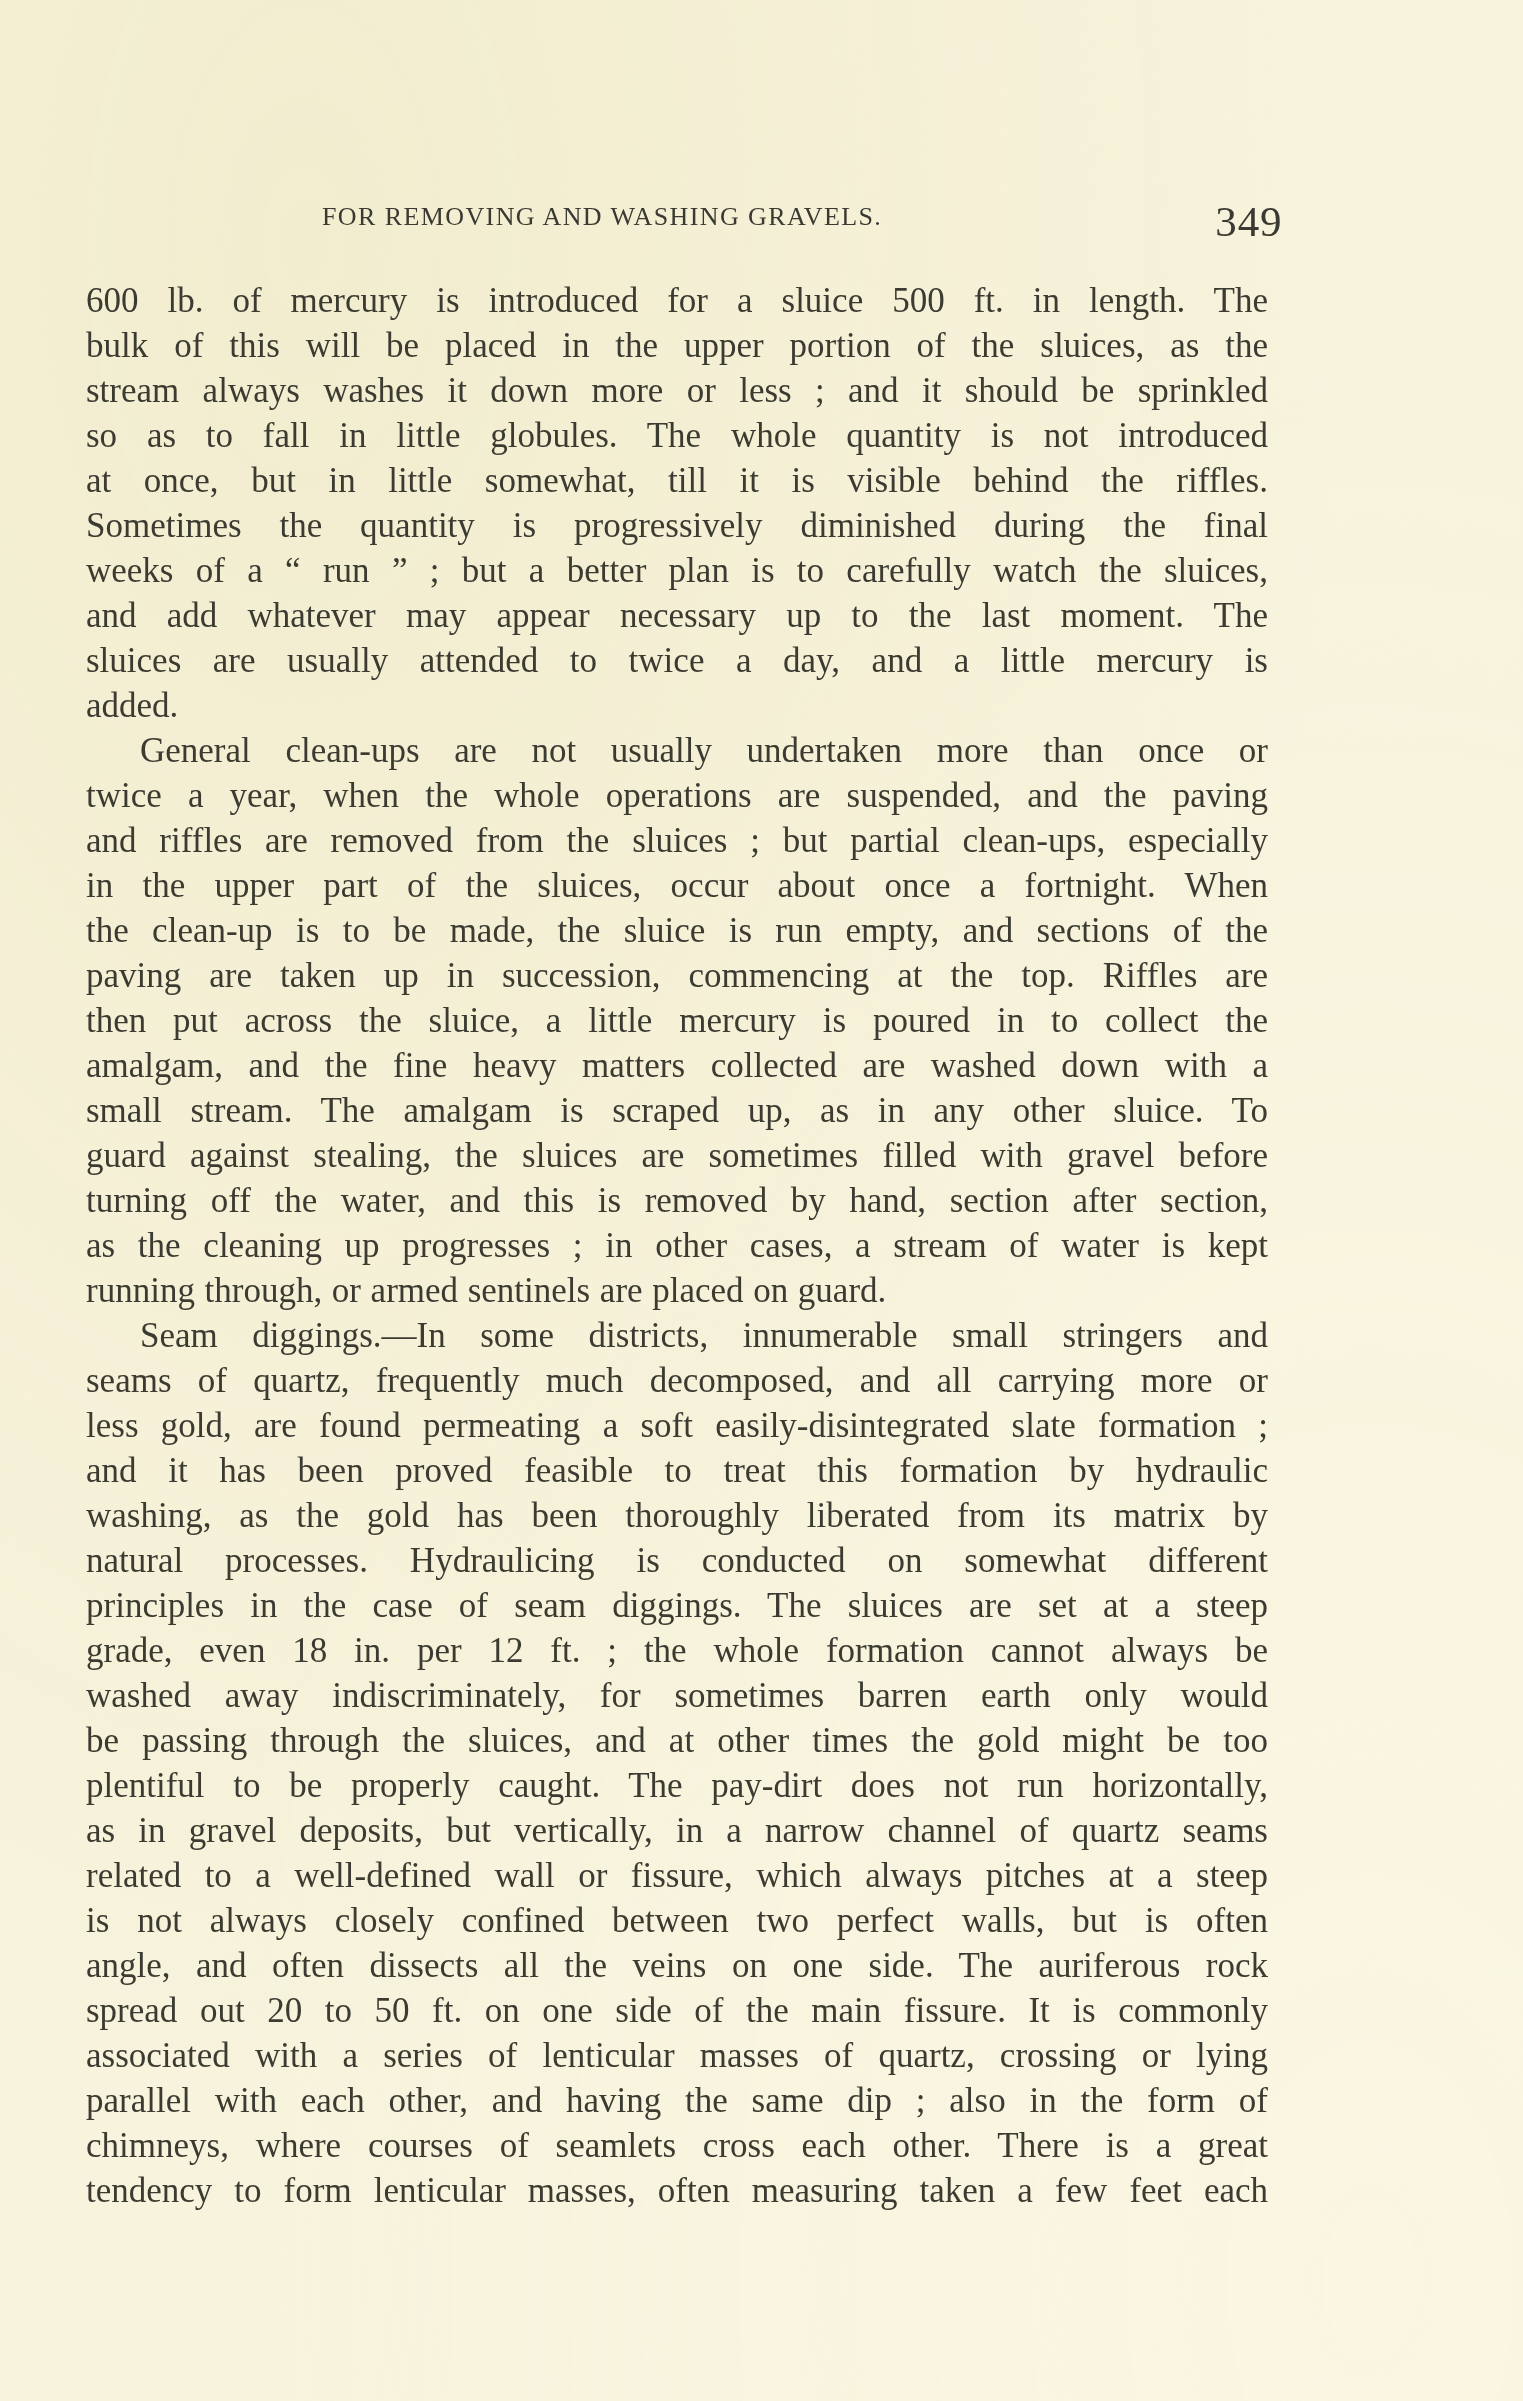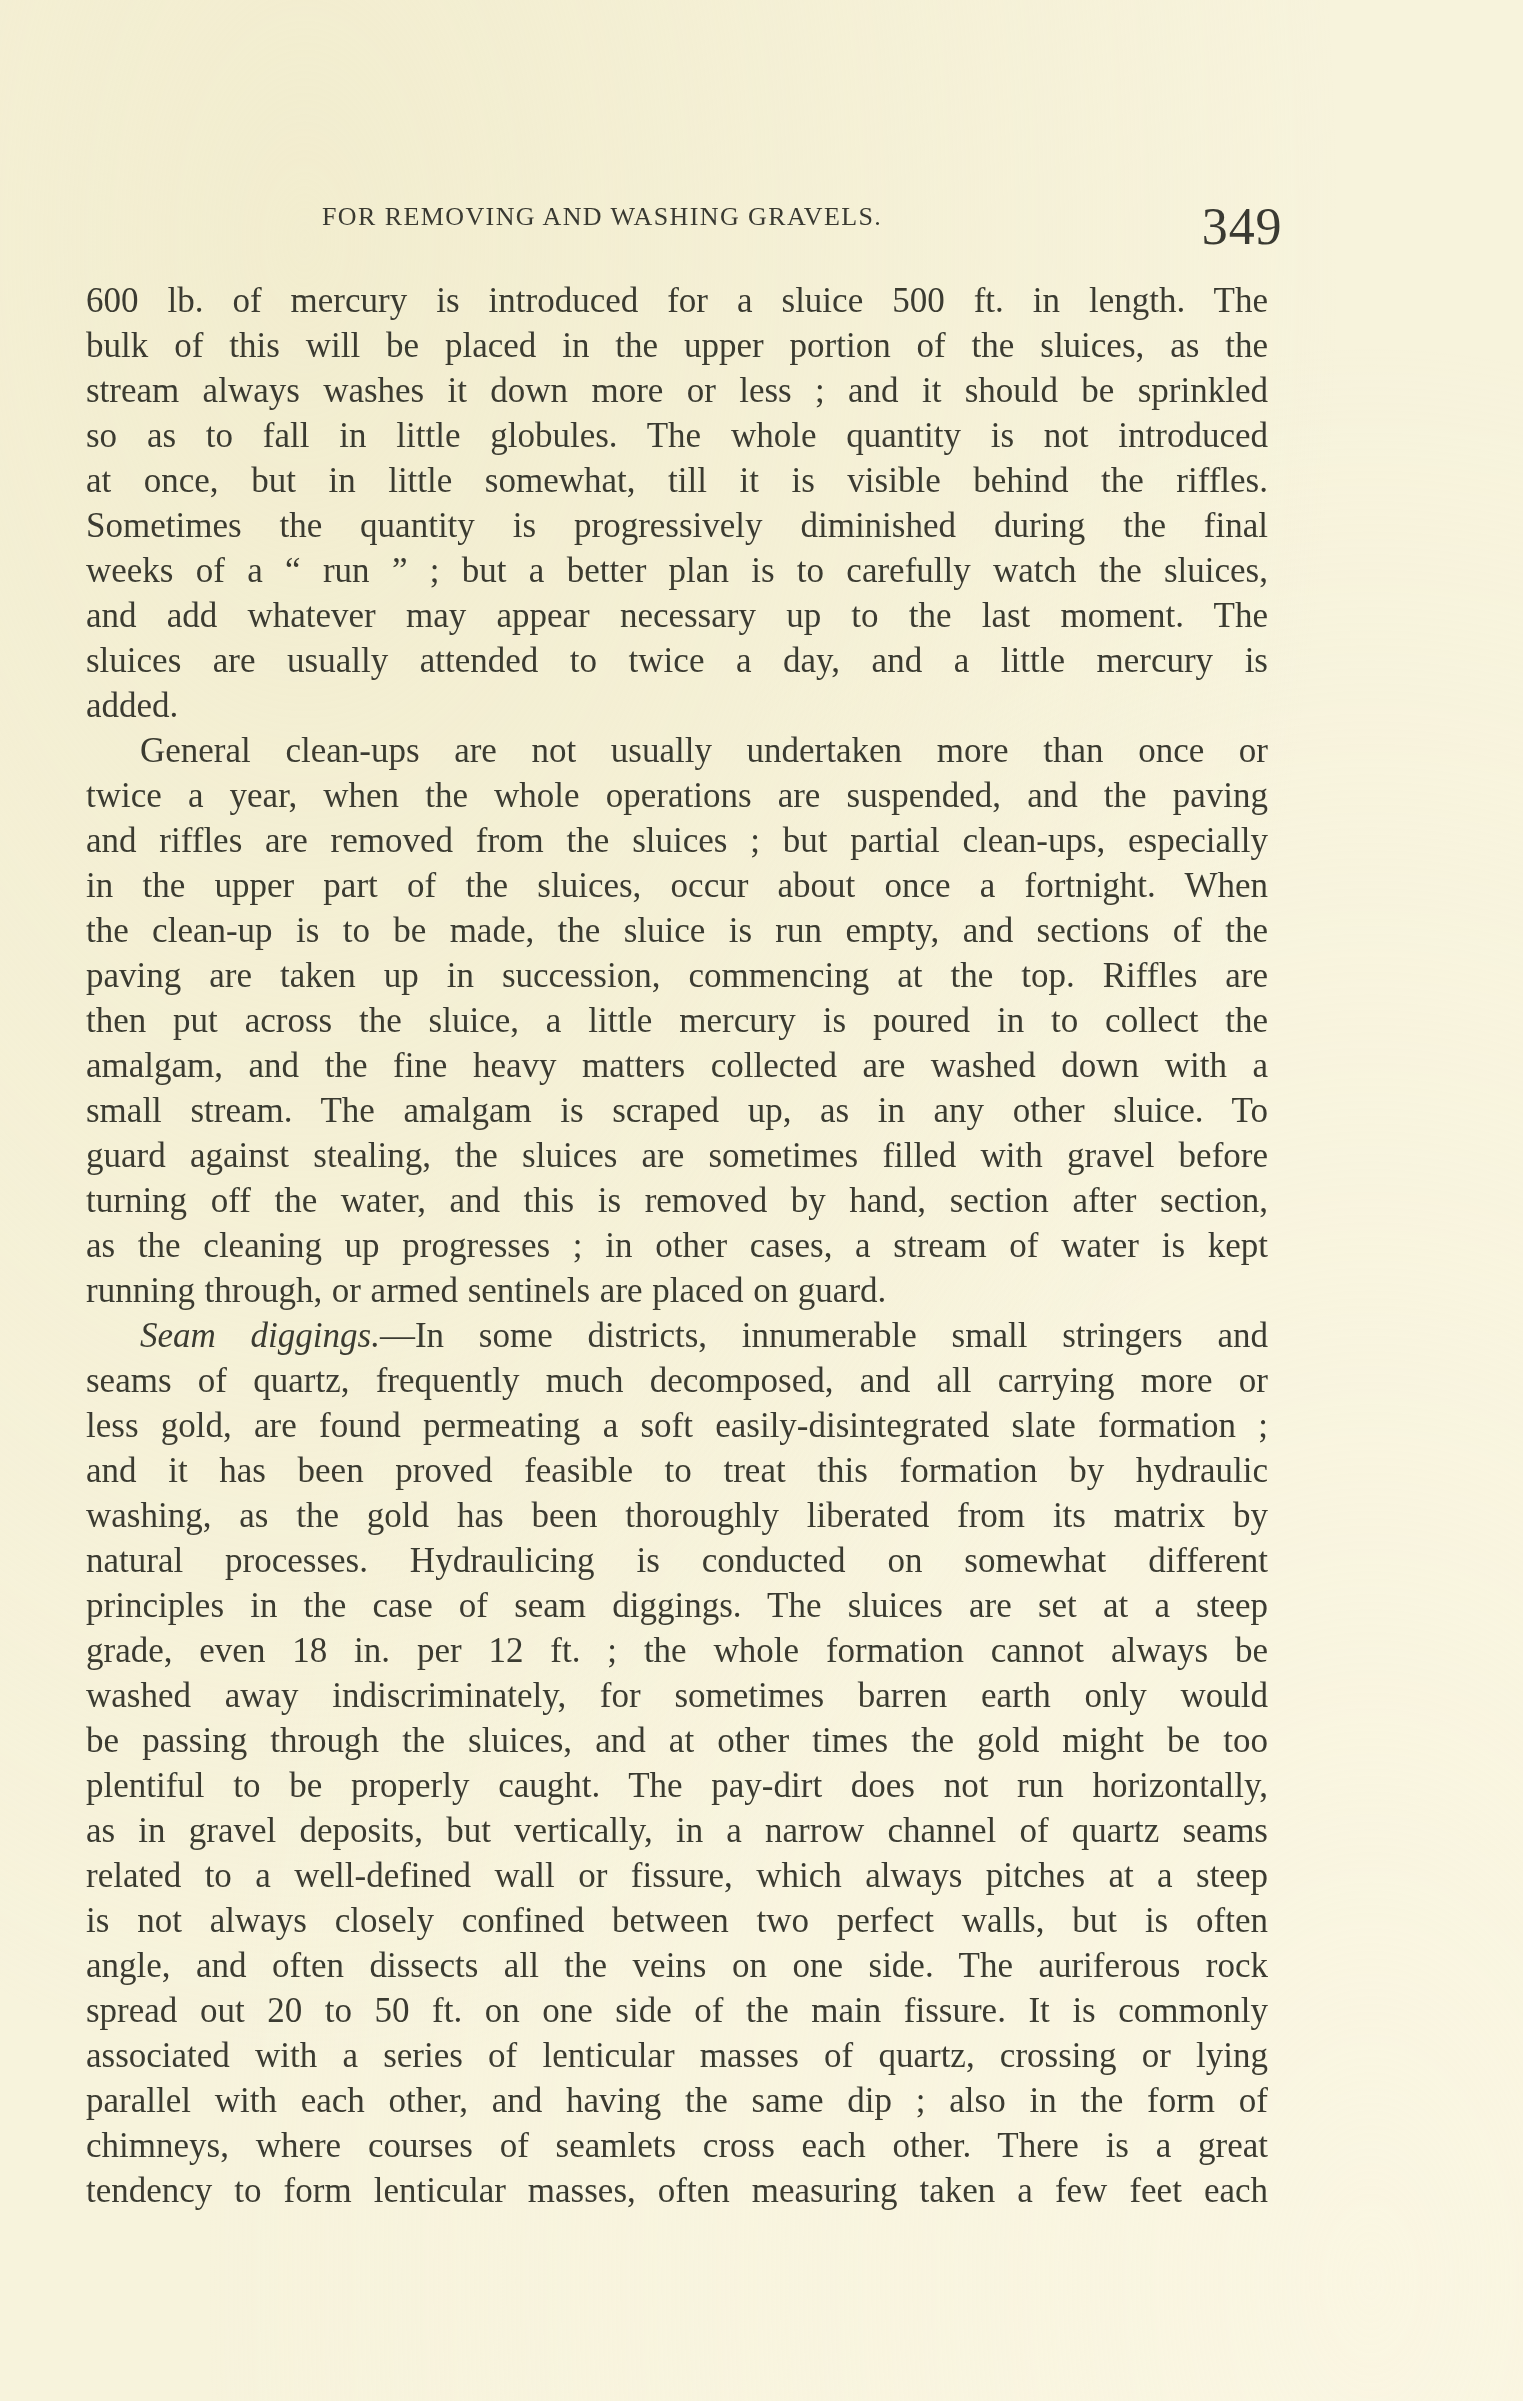--- a/index.html
+++ b/index.html
@@ -36,21 +36,21 @@
       top: 7px;
       font-size: 26px;
       letter-spacing: 1.4px;
       color: #3a3a32;
       white-space: nowrap;
     }
     .page-number {
       position: absolute;
       right: 3.5px;
       top: 1.8px;
-      font-size: 52px;
+      font-size: 43px;
       color: #3a3a32;
       letter-spacing: 0.9px;
     }
     .body-text {
       position: absolute;
       top: 278px;
       left: 0;
       width: 1182px;
     }
     .line {
@@ -65,21 +65,20 @@
       word-spacing: 0.9px;
     }
     .line.last {
       text-align-last: left;
     }
     .line.indent {
       padding-left: 54px;
       box-sizing: border-box;
     }
     .italic {
-      font-style: italic;
     }
   </style>
 </head>
 <body>
 
 <div class="page">
   <div class="running-head">
     <span class="running-title">FOR REMOVING AND WASHING GRAVELS.</span>
     <span class="page-number">349</span>
   </div>

